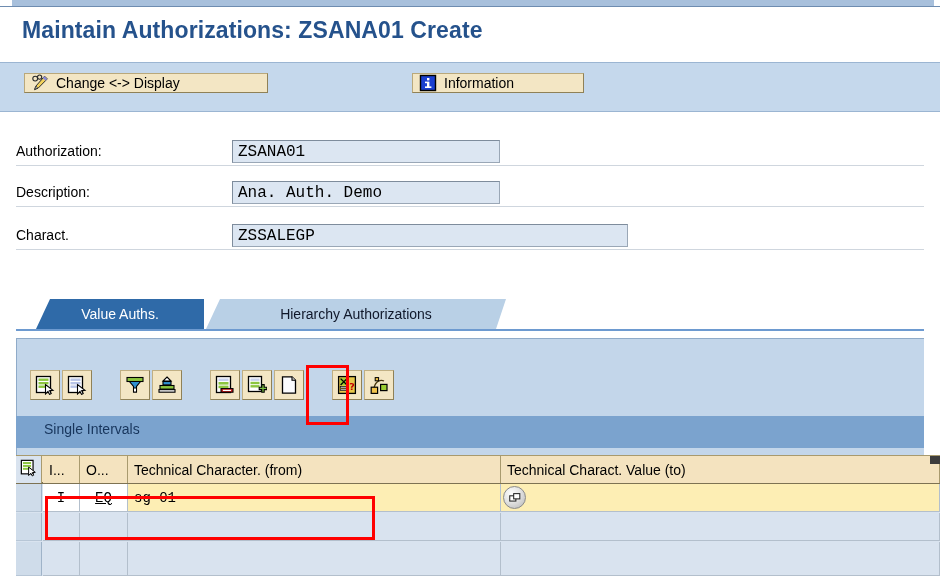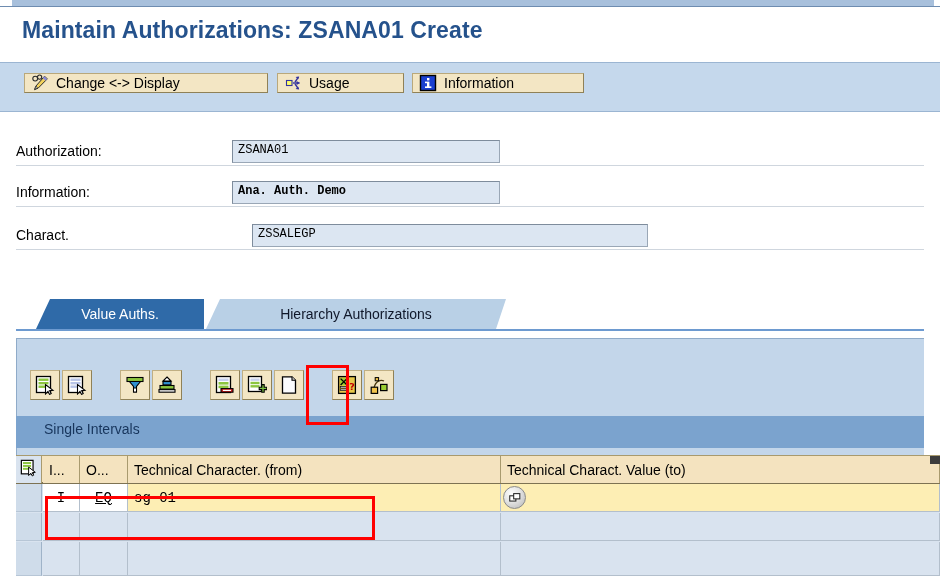--- a/index.html
+++ b/index.html
@@ -111,21 +111,21 @@
   .form-input {
     position: absolute;
     top: 0;
     height: 23px;
     background: #dce6f2;
     border: 1px solid #9aa7b6;
     border-top-color: #7e8c9c;
     border-left-color: #7e8c9c;
     box-sizing: border-box;
     font-family: "Liberation Mono", monospace;
-    font-size: 12px;
+    font-size: 16px;
     color: #000;
     padding: 2px 0 0 5px;
     white-space: nowrap;
     overflow: hidden;
   }
 
   
   #tab-strip {
     position: absolute;
     left: 0; top: 277px;
@@ -330,34 +330,20 @@
         <circle cx="4.2" cy="4.6" r="2.4" fill="none" stroke="#2a2a2a" stroke-width="1.1"></circle>
         <circle cx="8.6" cy="3.1" r="2.1" fill="none" stroke="#2a2a2a" stroke-width="1.1"></circle>
         <path d="M13.6 2.2 L16.3 4.9 L7.1 14.2 L3.6 15.6 L4.9 12.1 Z" fill="#f3d25c" stroke="#2a2a2a" stroke-width="1"></path>
         <path d="M12.6 3.2 L15.3 5.9" stroke="#8a8ad8" stroke-width="2.6"></path>
         <path d="M3.6 15.6 L4.9 12.1 L6.3 13.5 Z" fill="#f7f7f7" stroke="#2a2a2a" stroke-width="0.8"></path>
       </svg>
     </span>
     <span class="lbl">Change &lt;-&gt; Display</span>
   </div>
 
-  <div class="tb-btn" id="btn-usage" style="left:277px;width:127px;">
-    <span class="tb-ico">
-      <svg viewBox="0 0 18 18" width="18" height="18">
-        <rect x="2.5" y="6.5" width="5.5" height="5" fill="#ffff66" stroke="#33339e" stroke-width="1.1"></rect>
-        <path d="M9 9 H15.5" stroke="#33339e" stroke-width="1.4"></path>
-        <path d="M15.8 9 L12.6 7 L12.6 11 Z" fill="#33339e"></path>
-        <path d="M11 8 L14.5 3.2" stroke="#33339e" stroke-width="1.4"></path>
-        <path d="M15.2 2.4 L11.6 3.1 L14.1 5.2 Z" fill="#33339e"></path>
-        <path d="M11 10 L14.5 14.8" stroke="#33339e" stroke-width="1.4"></path>
-        <path d="M15.2 15.6 L11.6 14.9 L14.1 12.8 Z" fill="#33339e"></path>
-      </svg>
-    </span>
-    <span class="lbl">Usage</span>
-  </div>
 
   <div class="tb-btn" id="btn-information" style="left:412px;width:172px;">
     <span class="tb-ico">
       <svg viewBox="0 0 18 18" width="18" height="18">
         <rect x="1.5" y="1.5" width="15" height="15" fill="#1a3fd0" stroke="#000000" stroke-width="1.4"></rect>
         <rect x="8" y="4" width="2.4" height="2.4" fill="#ffffff"></rect>
         <rect x="8" y="7.6" width="2.4" height="6.4" fill="#ffffff"></rect>
         <rect x="6" y="7.6" width="2" height="1.6" fill="#ffffff"></rect>
         <rect x="6" y="12.4" width="6.4" height="1.6" fill="#ffffff"></rect>
       </svg>
@@ -367,27 +353,27 @@
 </div>
 
 <div id="form-area">
 
   <div class="form-row" style="top:28px;">
     <span class="form-label">Authorization:</span>
     <span class="form-input" style="left:216px;width:268px;">ZSANA01</span>
   </div>
 
   <div class="form-row" style="top:69px;">
-    <span class="form-label">Information:</span>
-    <span class="form-input" style="left:216px;width:268px;font-weight:bold;">Ana. Auth. Demo</span>
+    <span class="form-label">Description:</span>
+    <span class="form-input" style="left:216px;width:268px;">Ana. Auth. Demo</span>
   </div>
 
   <div class="form-row" style="top:112px;">
     <span class="form-label">Charact.</span>
-    <span class="form-input" style="left:216px;width:396px;margin-left:20px;">ZSSALEGP</span>
+    <span class="form-input" style="left:216px;width:396px;">ZSSALEGP</span>
   </div>
 </div>
 
 <div id="tab-strip">
 
   <div class="tab" id="tab-value-auths">
     <svg class="tab-shape" viewBox="0 0 168 30" preserveAspectRatio="none">
       <polygon points="14,0 168,0 168,30 0,30" fill="#2f6aa8"></polygon>
     </svg>
     <span class="tab-text">Value Auths.</span>

